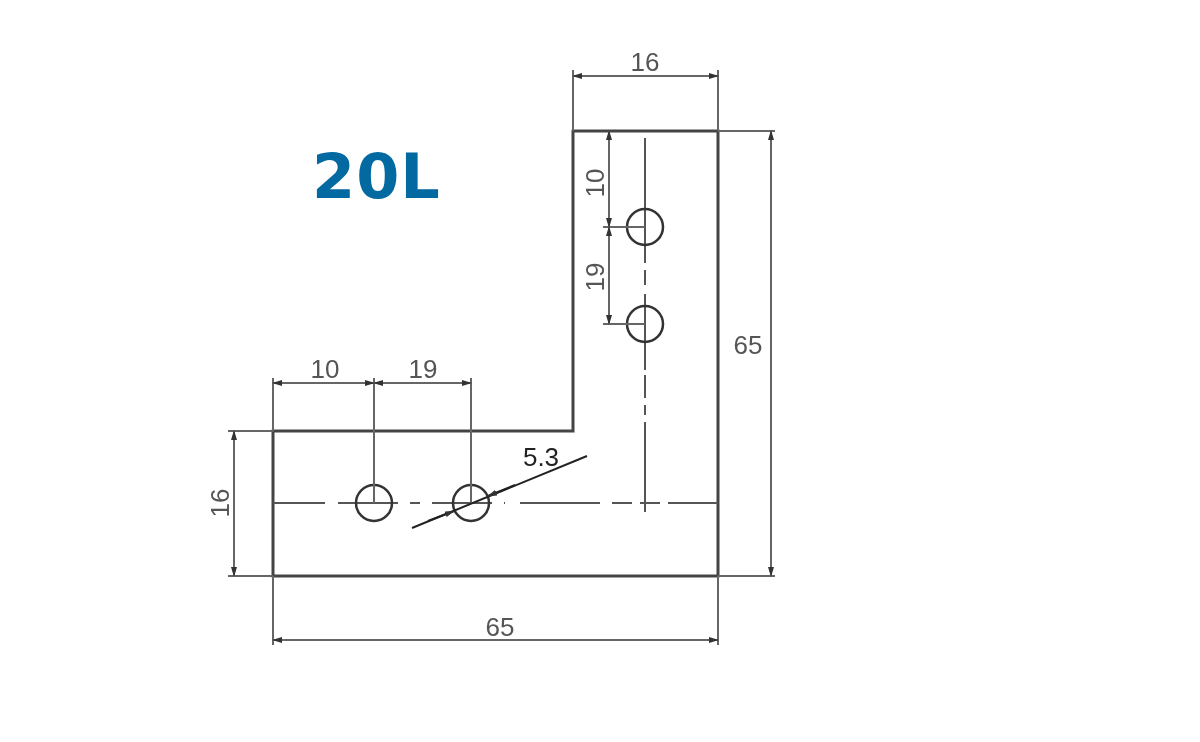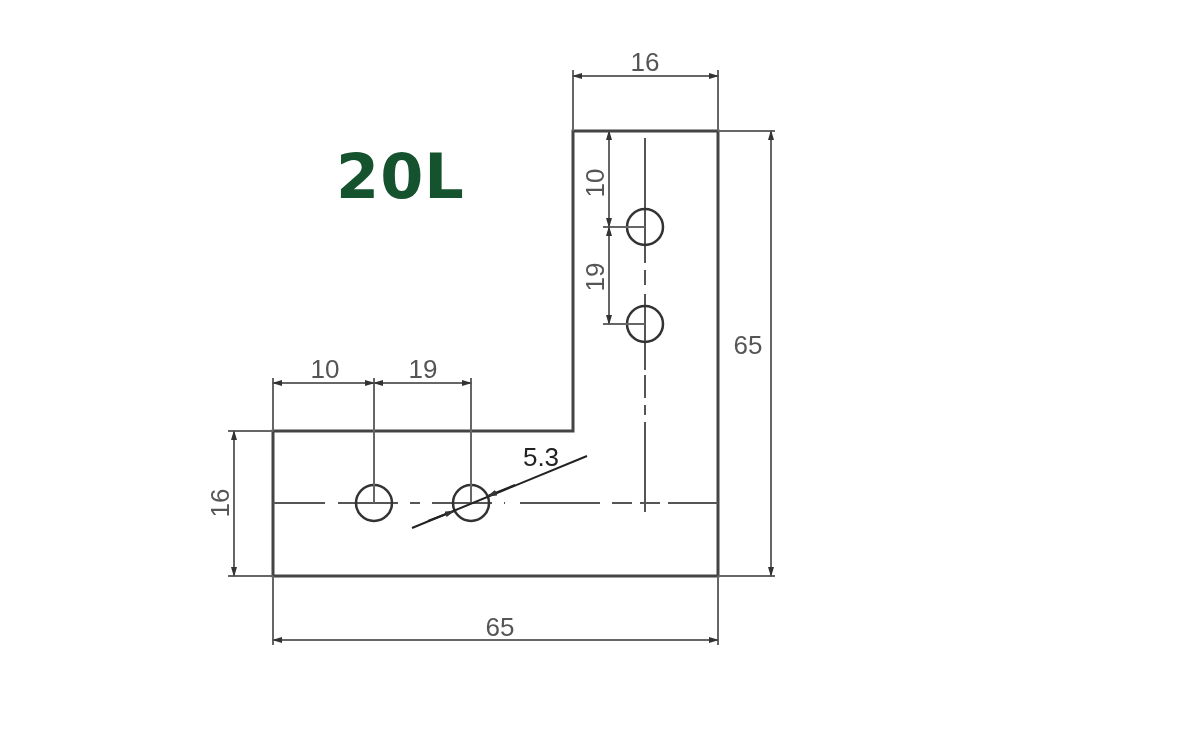--- a/index.html
+++ b/index.html
@@ -1,21 +1,21 @@
 <!DOCTYPE html>
 <html><head>
 <meta charset="utf-8">
 <style>
   html, body { margin: 0; padding: 0; background: #ffffff; }
   body { width: 1200px; height: 742px; position: relative; overflow: hidden; }
   #drawing { position: absolute; left: 0; top: 0; width: 1200px; height: 742px; }
   .part-label {
     position: absolute; left: 312px; top: 146px;
     font-family: "DejaVu Sans", sans-serif; font-weight: bold;
-    font-size: 62px; color: #14532d; letter-spacing: 1px; line-height: 1; margin-left: 24px;
+    font-size: 62px; color: #0369a1; letter-spacing: 1px; line-height: 1;
   }
   .dim { font-family: "Liberation Sans", sans-serif; font-size: 26px; fill: #555555; }
   .dim-dark { font-family: "Liberation Sans", sans-serif; font-size: 26px; fill: #222222; }
 </style>
 </head>
 <body>
 
 <div class="part-label">20L</div>
 
 <svg id="drawing" viewBox="0 0 1200 742" xmlns="http://www.w3.org/2000/svg">

